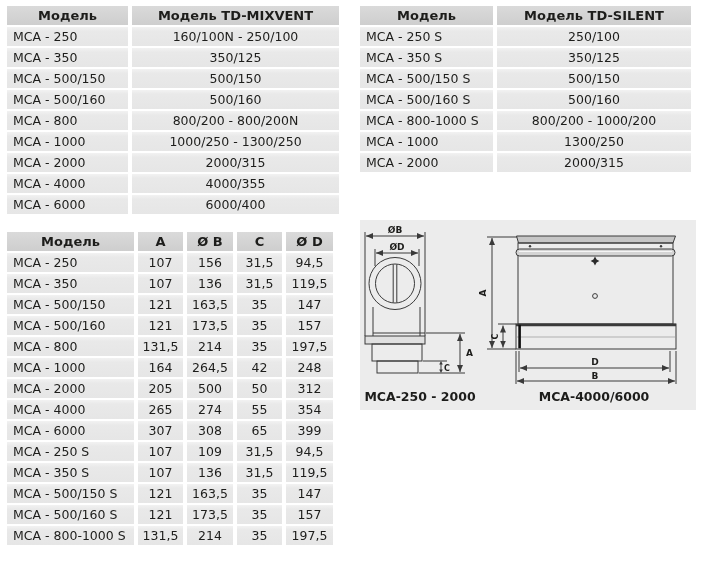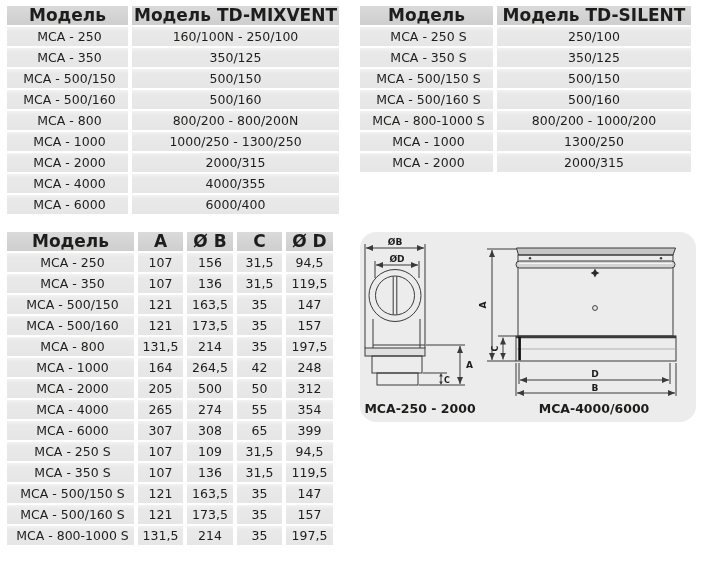--- a/index.html
+++ b/index.html
@@ -5,34 +5,34 @@
   html,body{margin:0;padding:0;}
   .page{
     position:relative;width:701px;height:562px;background:#ffffff;overflow:hidden;
     font-family:"DejaVu Sans","Liberation Sans",sans-serif;color:#1d1d1b;
   }
   table.spec{
     position:absolute;border-collapse:separate;border-spacing:4px 2px;table-layout:fixed;
   }
   table.spec th{
     background:linear-gradient(180deg,#dadada 0%,#cecece 100%);
-    font-weight:bold;font-size:17px;height:19px;line-height:19px;
+    font-weight:bold;font-size:13px;height:19px;line-height:19px;
     text-align:center;padding:0 2px;white-space:nowrap;overflow:hidden;
   }
   table.spec td{
     background:linear-gradient(180deg,#f2f2f2 0%,#e9e9e9 22%,#e6e6e6 100%);
     font-size:12.5px;height:19px;line-height:19px;
     text-align:center;padding:0 2px;white-space:nowrap;overflow:hidden;
   }
-  table.spec td:first-child{text-align:center;padding-left:6px;}
+  table.spec td:first-child{text-align:left;padding-left:6px;}
   .t1{left:3px;top:4px;}
   .t2{left:356px;top:4px;}
   .t3{left:3px;top:230px;}
   .panel{
-    position:absolute;left:360px;top:232px;width:336px;height:190px;background:#ececec;border-radius:16px;
+    position:absolute;left:360px;top:220px;width:336px;height:190px;background:#ececec;
   }
   .panel svg{position:absolute;left:0;top:0;}
 </style>
 </head>
 <body>
 
 <div class="page">
 
   <table class="spec t1">
     <colgroup>

